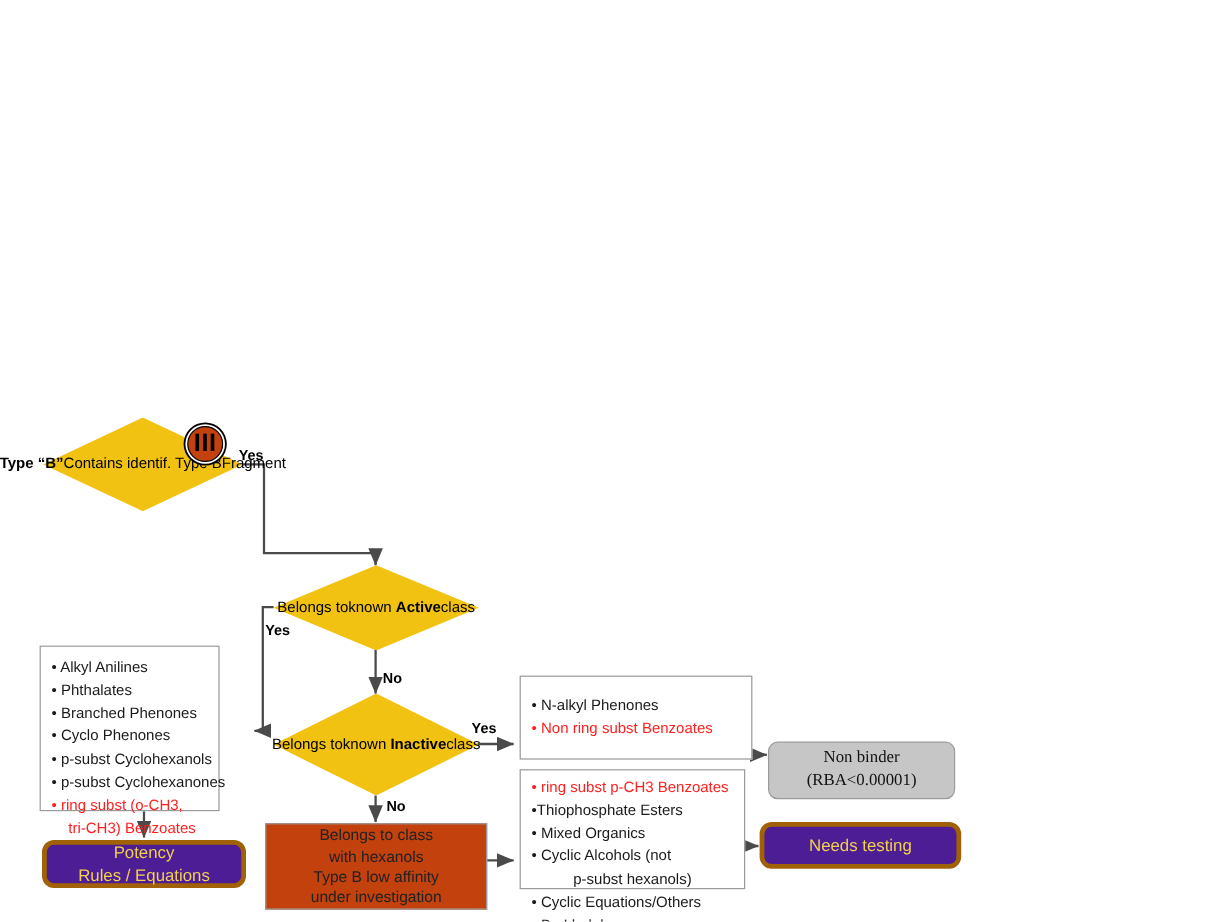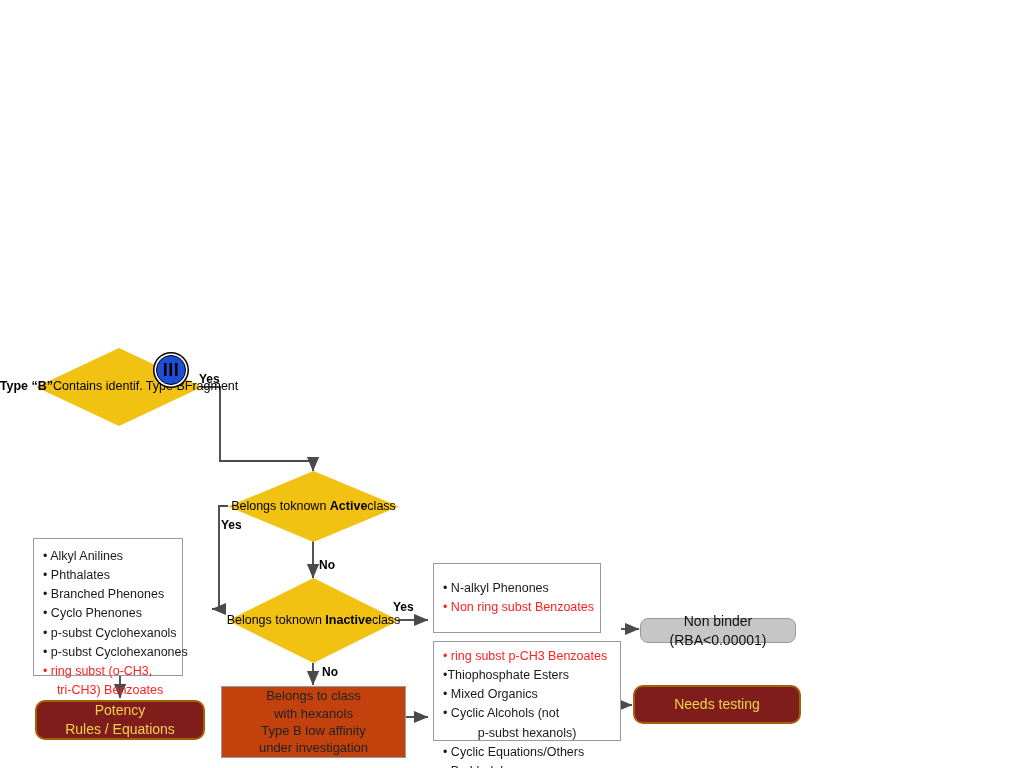--- a/index.html
+++ b/index.html
@@ -49,25 +49,25 @@
     white-space: nowrap;
   }
   .d-line { display: block; }
   .d-bold { font-weight: bold; }
 
   
   .roman-badge {
     position: absolute;
     width: 30px; height: 30px;
     border-radius: 50%;
-    background: #1d4ed8;
+    background: #c2410c;
     border: 1.5px solid #000;
     box-shadow: 0 0 0 1.5px #ffffff, 0 0 0 3px #000;
     display: flex; align-items: center; justify-content: center;
-    font-size: 18px; font-weight: bold; color: #000;
+    font-size: 21px; font-weight: bold; color: #000;
     letter-spacing: 0.5px;
     z-index: 6;
   }
 
   
   .listbox {
     position: absolute;
     background: #ffffff;
     border: 1px solid #9a9a9a;
     padding: 8px 9px;
@@ -113,22 +113,22 @@
     text-align: center;
     font-size: 14px;
     color: #111;
     line-height: 1.35;
     z-index: 3;
   }
 
   
   .pill-dark {
     position: absolute;
-    background: #7f1d1d;
-    border: 2px solid #a16207;
+    background: #4c1d95;
+    border: 4px solid #a16207;
     border-radius: 10px;
     display: flex;
     flex-direction: column;
     align-items: center;
     justify-content: center;
     text-align: center;
     font-size: 14px;
     color: #f2d14b;
     line-height: 1.35;
     z-index: 3;
@@ -237,40 +237,40 @@
     <span>Rules / Equations</span>
   </div>
 
   <div class="greybox" style="left:221px; top:686px; width:185px; height:72px;">
     <span>Belongs to class</span>
     <span>with hexanols</span>
     <span>Type B low affinity</span>
     <span>under investigation</span>
   </div>
 
-  <div class="listbox" style="left:433px; top:563px; width:168px; height:70px; display:flex; align-items:center;">
+  <div class="listbox" style="left:433px; top:563px; width:194px; height:70px; display:flex; align-items:center;">
     <ul id="inactive-upper-list" style="width:100%;">
         <li>• N-alkyl Phenones</li>
         <li class="red">• Non ring subst Benzoates</li>
       </ul>
   </div>
 
   <div class="listbox" style="left:433px; top:641px; width:188px; height:100px; padding-top:5px;">
     <ul id="inactive-lower-list">
         <li class="red">• ring subst p-CH3 Benzoates</li>
         <li>•Thiophosphate Esters</li>
         <li>• Mixed Organics</li>
         <li>• Cyclic Alcohols (not</li>
         <li>          p-subst hexanols)</li>
         <li>• Cyclic Equations/Others</li>
         <li>• Br, I halobenzenes</li>
       </ul>
   </div>
 
-  <div class="pill-grey" style="left:640px; top:618px; width:156px; height:25px;">
+  <div class="pill-grey" style="left:640px; top:618px; width:156px; height:48px;font-family:Liberation Serif, serif;">
     <span>Non binder</span>
     <span>(RBA&lt;0.00001)</span>
   </div>
 
   <div class="pill-dark" style="left:633px; top:685px; width:168px; height:39px;">
     <span>Needs testing</span>
   </div>
 
 </div>
 

